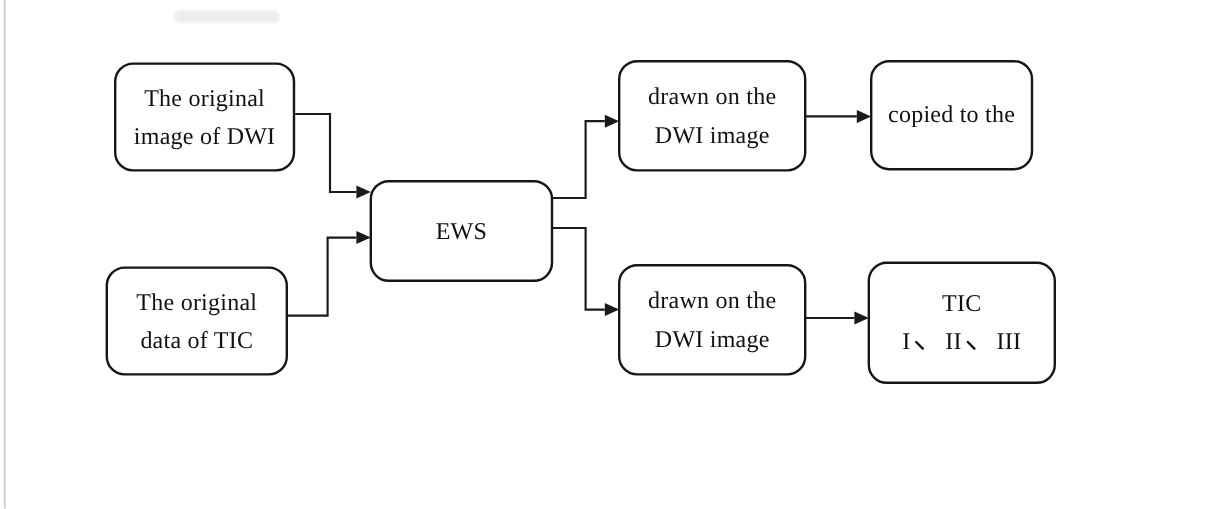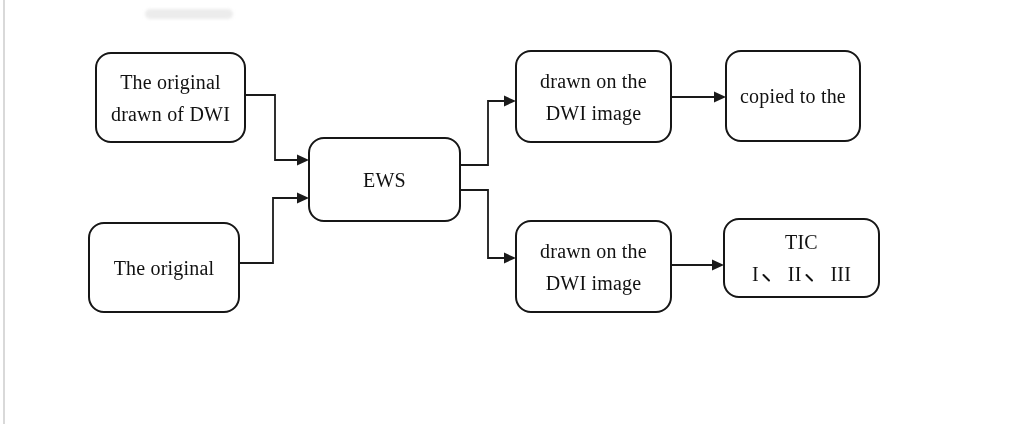--- a/index.html
+++ b/index.html
@@ -48,25 +48,25 @@
     flex-direction: column;
     align-items: center;
     justify-content: center;
     text-align: left;
     font-size: 20px;
     line-height: 32px;
     letter-spacing: 0.2px;
   }
   .n-dwi-source   { left: 95px;  top: 52px;  width: 151px; height: 91px; }
   .n-tic-source   { left: 88px;  top: 222px; width: 152px; height: 91px; }
-  .n-ews          { left: 308px; top: 137px; width: 153px; height: 85px; }
+  .n-ews          { left: 308px; top: 150px; width: 153px; height: 85px; }
   .n-drawn-top    { left: 515px; top: 50px;  width: 157px; height: 93px; }
   .n-b-value      { left: 725px; top: 50px;  width: 136px; height: 92px; }
   .n-drawn-bottom { left: 515px; top: 220px; width: 157px; height: 93px; }
-  .n-tic-curves   { left: 723px; top: 218px; width: 157px; height: 80px; }
+  .n-tic-curves   { left: 723px; top: 218px; width: 157px; height: 102px; }
   .roman-row {
     display: flex;
     align-items: baseline;
     justify-content: center;
     gap: 17px;
   }
   .roman-group { white-space: nowrap; }
   .ideo-comma {
     display: inline-block;
     margin-left: 3px;
@@ -103,25 +103,26 @@
       <polygon points="714,91.6 714,102.4 726,97"></polygon>
     </g>
     <g>
       <path d="M671,265 H712"></path>
       <polygon points="712,259.6 712,270.4 724,265"></polygon>
     </g>
   </svg>
 
   <div class="node n-dwi-source">
     <span class="line">The original</span>
-    <span class="line">drawn of DWI</span>
+    <span class="line">image of DWI</span>
   </div>
 
   <div class="node n-tic-source">
     <span class="line">The original</span>
+    <span class="line">data of TIC</span>
   </div>
 
   <div class="node n-ews">
     <span class="line">EWS</span>
   </div>
 
   <div class="node n-drawn-top">
     <span class="line">drawn on the</span>
     <span class="line">DWI image</span>
   </div>

